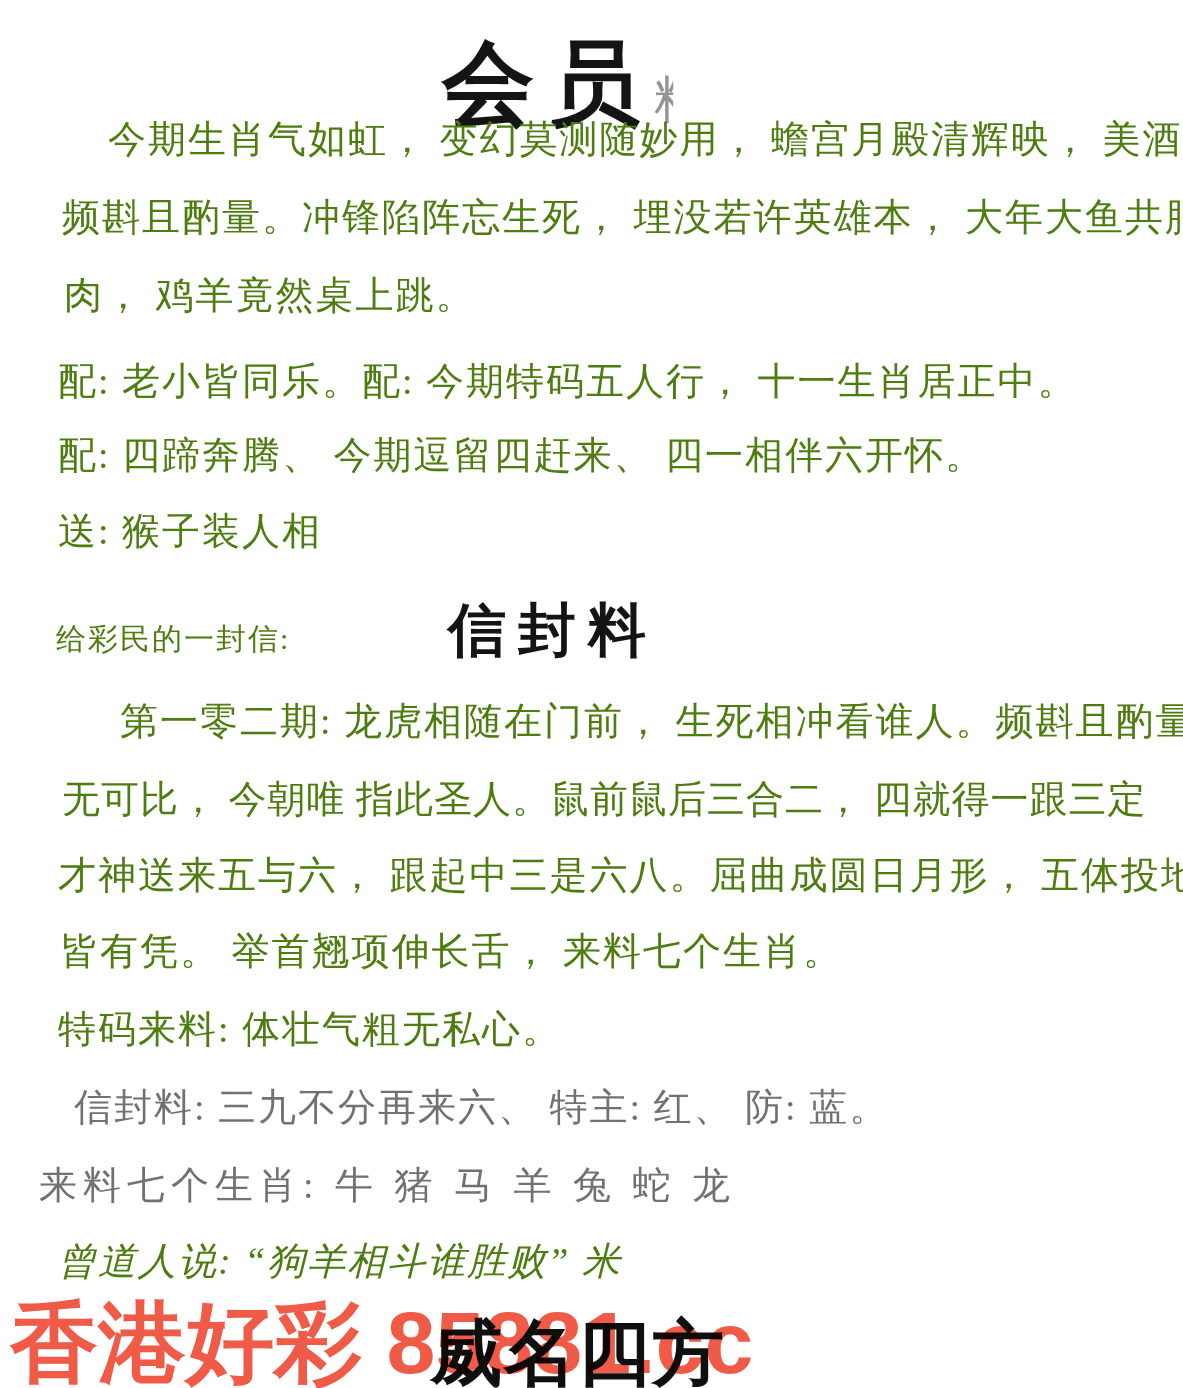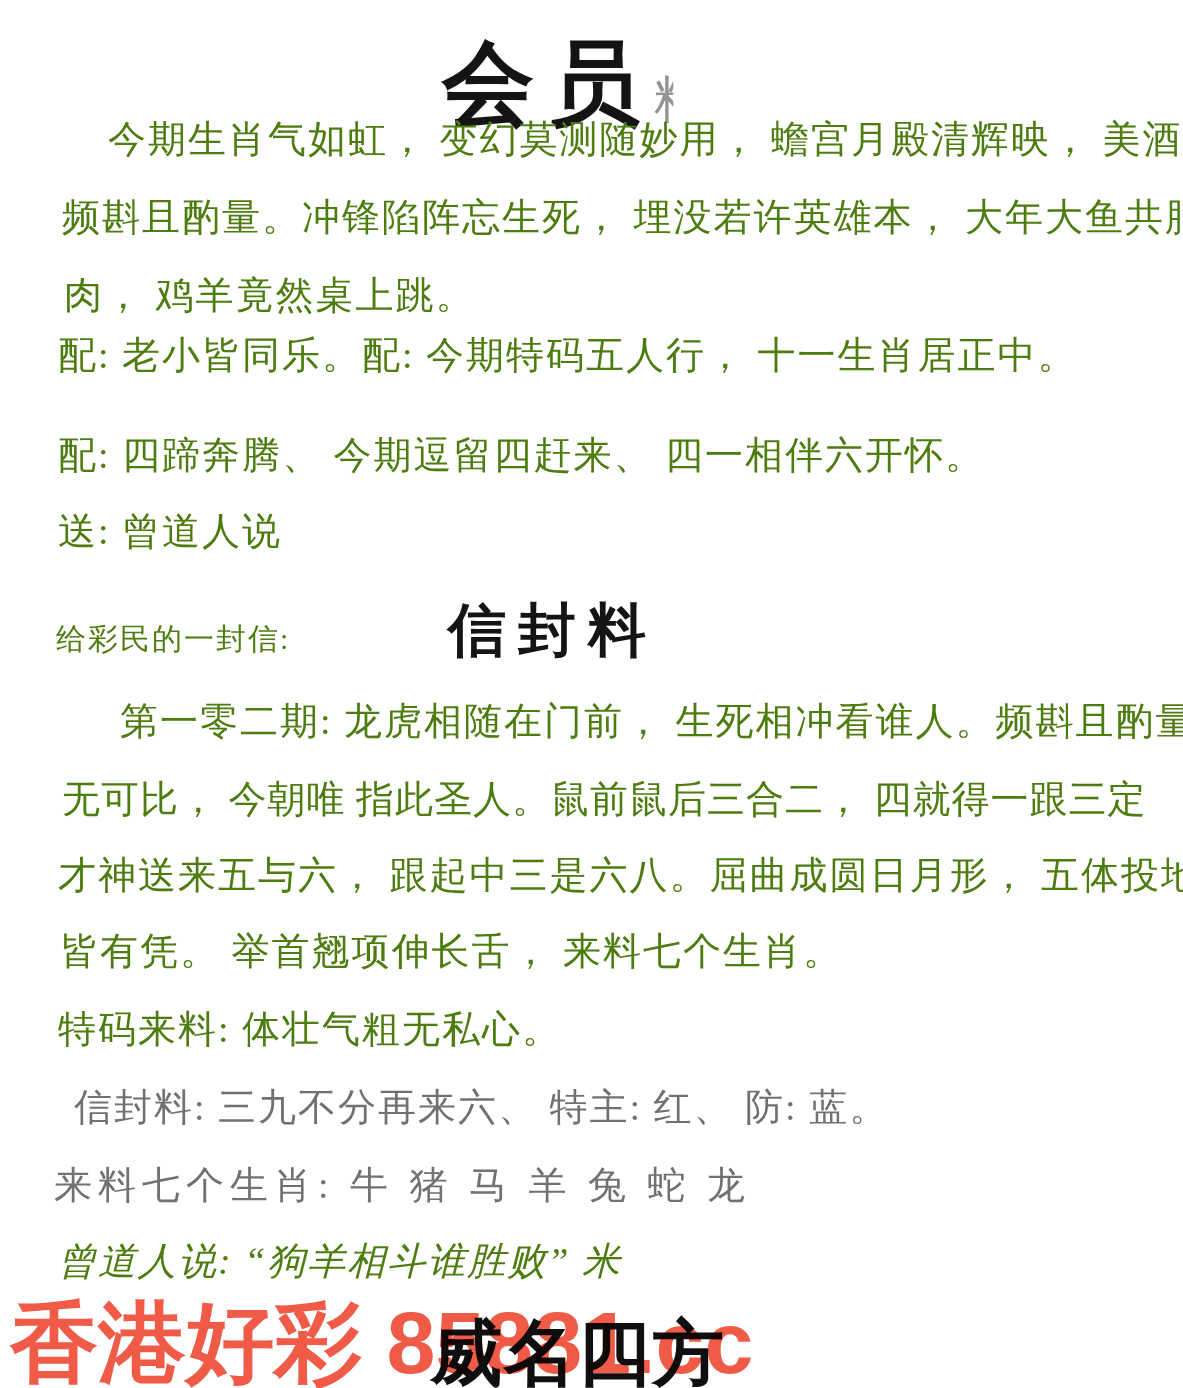--- a/index.html
+++ b/index.html
@@ -81,32 +81,32 @@
 </style>
 </head>
 <body>
 
 <div class="member-title"><span>会员</span><span class="partial-char">料</span></div>
 
 <div class="line indent-2" style="left:58px; top:118px;">今期生肖气如虹， 变幻莫测随妙用， 蟾宫月殿清辉映， 美酒</div>
 <div class="line" style="left:62px; top:196px;">频斟且酌量。冲锋陷阵忘生死， 埋没若许英雄本， 大年大鱼共肥</div>
 <div class="line" style="left:64px; top:274px;">肉， 鸡羊竟然桌上跳。</div>
 
-<div class="line" style="left:58px; top:334px;">配: 老小皆同乐。配: 今期特码五人行， 十一生肖居正中。</div>
+<div class="line" style="left:58px; top:360px;">配: 老小皆同乐。配: 今期特码五人行， 十一生肖居正中。</div>
 <div class="line" style="left:58px; top:434px;">配: 四蹄奔腾、 今期逗留四赶来、 四一相伴六开怀。</div>
-<div class="line" style="left:58px; top:510px;">送: 曾道人说</div>
+<div class="line" style="left:58px; top:510px;">送: 猴子装人相</div>
 
 <div class="line" style="left:56px; top:622px; font-size:30px;">给彩民的一封信:</div>
 <div class="letter-title">信封料</div>
 
 <div class="line indent-p2" style="left:58px; top:700px;">第一零二期: 龙虎相随在门前， 生死相冲看谁人。频斟且酌量</div>
 <div class="line bold-line" style="left:62px; top:778px;">无可比， 今朝唯 指此圣人。鼠前鼠后三合二， 四就得一跟三定</div>
 <div class="line" style="left:58px; top:854px;">才神送来五与六， 跟起中三是六八。屈曲成圆日月形， 五体投地</div>
 <div class="line" style="left:60px; top:930px;">皆有凭。 举首翘项伸长舌， 来料七个生肖。</div>
 
 <div class="line" style="left:58px; top:1008px;">特码来料: 体壮气粗无私心。</div>
 <div class="line faded" style="left:54px; top:1086px;margin-left:20px;">信封料: 三九不分再来六、 特主: 红、 防: 蓝。</div>
-<div class="line faded" style="left:54px; top:1164px; letter-spacing:6px;">来料七个生肖: 牛 猪 马 羊 兔 蛇 龙</div>
+<div class="line faded" style="left:39px; top:1164px; letter-spacing:6px;">来料七个生肖: 牛 猪 马 羊 兔 蛇 龙</div>
 <div class="line ref-mark" style="left:58px; top:1240px;">曾道人说: “狗羊相斗谁胜败” 米</div>
 
 <div class="bottom-title">威名四方</div>
 
 <div class="watermark" style="color: rgb(240, 91, 72);">香港好彩 85881.cc</div>
 
 </body></html>

